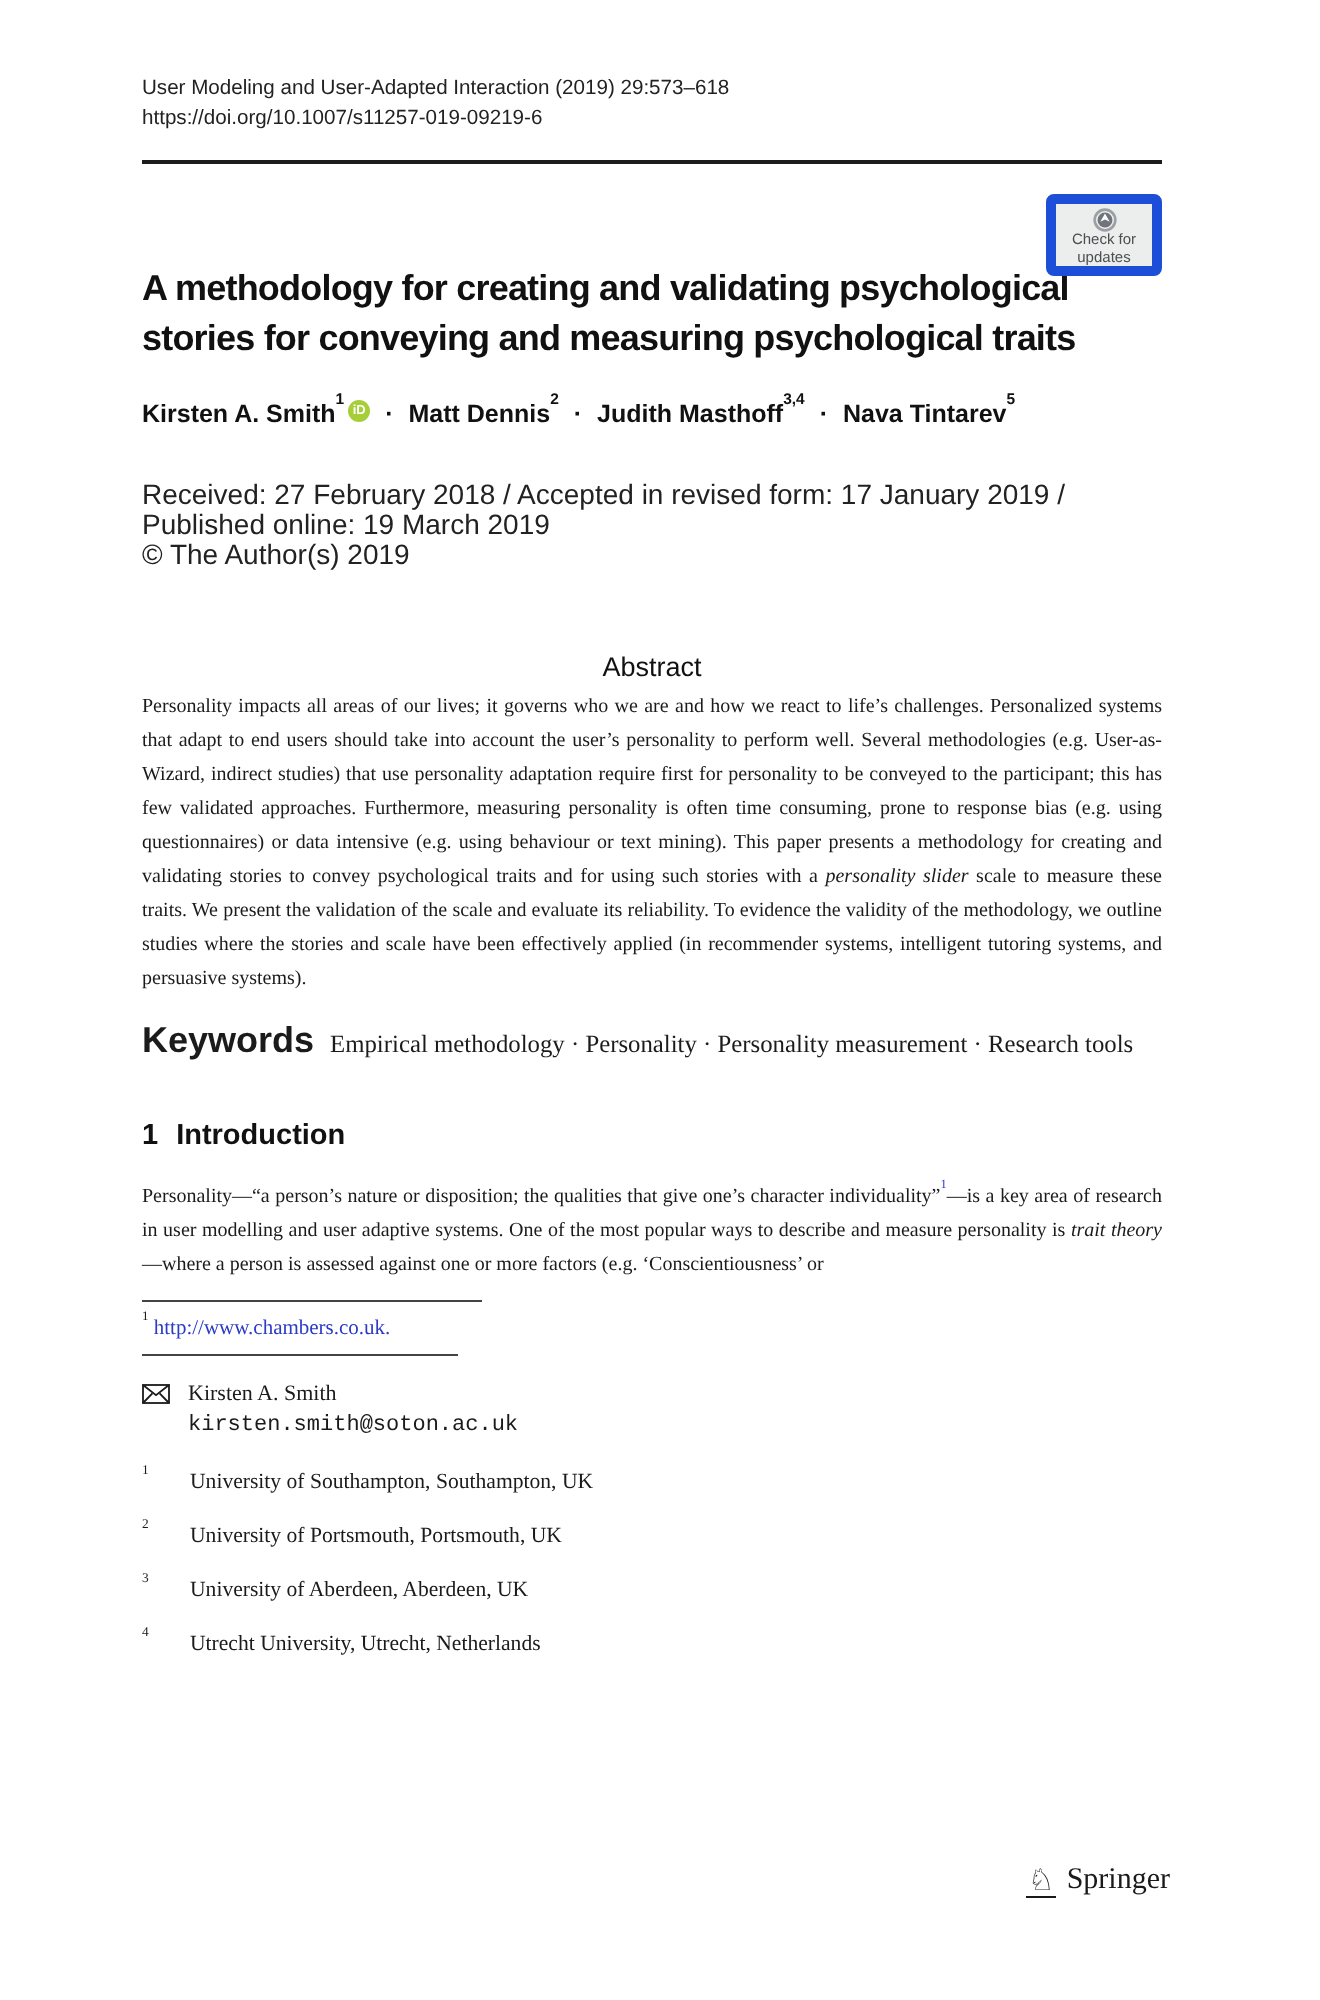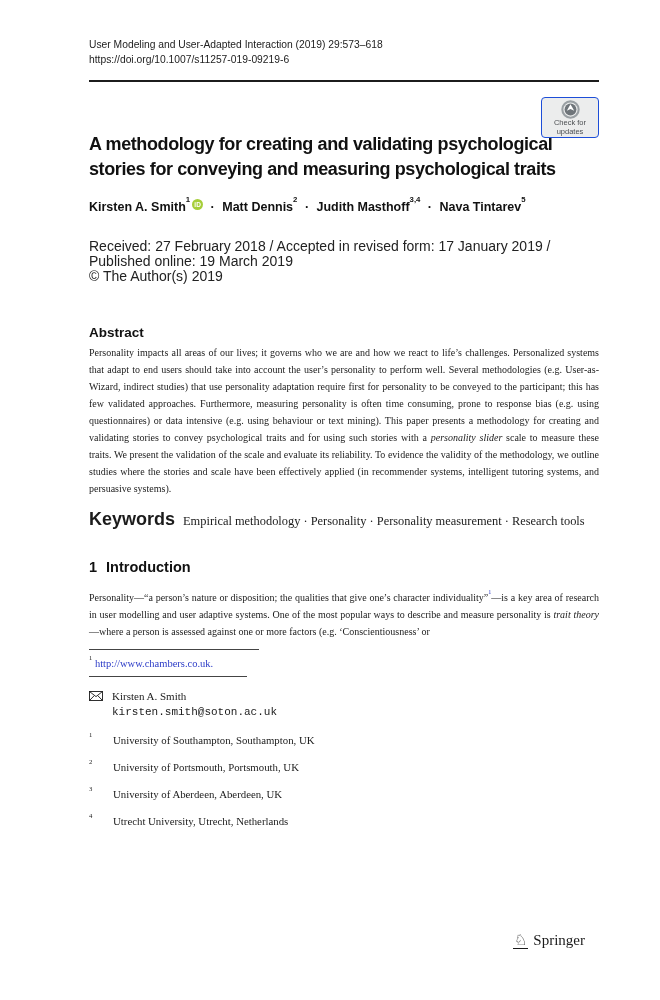--- a/index.html
+++ b/index.html
@@ -1,49 +1,49 @@
 <!DOCTYPE html>
 <html><head>
 <meta charset="utf-8">
 <style>
   html,body{margin:0;padding:0;background:#fff;}
   .page{position:relative;width:660px;height:1000px;background:#ffffff;overflow:hidden;
         font-family:"Liberation Serif",serif;color:#1b1b1b;}
-  .content{position:absolute;left:89px;top:0;width:510px;}
+  .content{position:absolute;left:71px;top:0;width:510px;}
 
   
   .jheader{margin-top:37px;font-family:"Liberation Sans",sans-serif;font-size:10.3px;
            line-height:15px;color:#222;}
   .jheader .doi{color:#222;text-decoration:none;}
   .header-rule{margin-top:13px;border:none;border-top:2px solid #1c1c1c;height:0;}
 
   
   .badge{position:absolute;top:97px;right:0;width:58px;height:41px;background:#eceded;
-         border:1px solid #1d4ed8;border-radius:4px;display:flex;flex-direction:column;
+         border:5px solid #1d4ed8;border-radius:4px;display:flex;flex-direction:column;
          align-items:center;justify-content:flex-start;padding-top:2px;box-sizing:border-box;
          cursor:pointer;}
   .badge .txt{font-family:"Liberation Sans",sans-serif;font-size:7.5px;line-height:8.5px;
          color:#4c4f52;text-align:center;}
 
   
   .title{margin-top:50px;font-family:"Liberation Sans",sans-serif;font-weight:bold;
          font-size:18px;line-height:25px;color:#111;letter-spacing:-0.4px;}
   .authors{margin-top:18px;font-family:"Liberation Sans",sans-serif;font-weight:bold;
          font-size:12.5px;color:#111;}
   .authors .dot{margin:0 4px;}
   sup{font-size:0.62em;line-height:0;position:relative;top:-0.45em;}
   .orcid{display:inline-flex;align-items:center;justify-content:center;width:11px;height:11px;
          border-radius:50%;background:#a6ce39;color:#fff;font-family:"Liberation Sans",sans-serif;
          font-size:6.5px;font-weight:bold;position:relative;top:-4px;margin-left:2px;cursor:pointer;}
   .meta{margin-top:25px;font-family:"Liberation Sans",sans-serif;font-size:14px;
         line-height:15px;color:#222;}
 
   
-  .h-abstract{margin-top:41px;font-family:"Liberation Sans",sans-serif;font-weight:bold;
-        font-size:13.5px;color:#111;}
+  .h-abstract{margin-top:41px;font-family:"Liberation Sans",sans-serif;font-weight:normal;
+        font-size:13.5px;color:#111;text-align:center;}
   .para{margin-top:4px;font-size:10px;line-height:17px;text-align:justify;}
   .keywords{margin-top:14px;font-size:12.4px;line-height:17px;}
   .keywords .kwlabel{font-family:"Liberation Sans",sans-serif;font-weight:bold;
         font-size:18px;margin-right:8px;margin-top:15px;}
   .h-section{margin-top:29px;font-family:"Liberation Sans",sans-serif;font-weight:bold;
         font-size:14.5px;color:#111;}
   .h-section .num{margin-right:9px;}
   .intro{margin-top:14px;}
   .link{color:#2b3bc7;text-decoration:none;cursor:pointer;}
 

